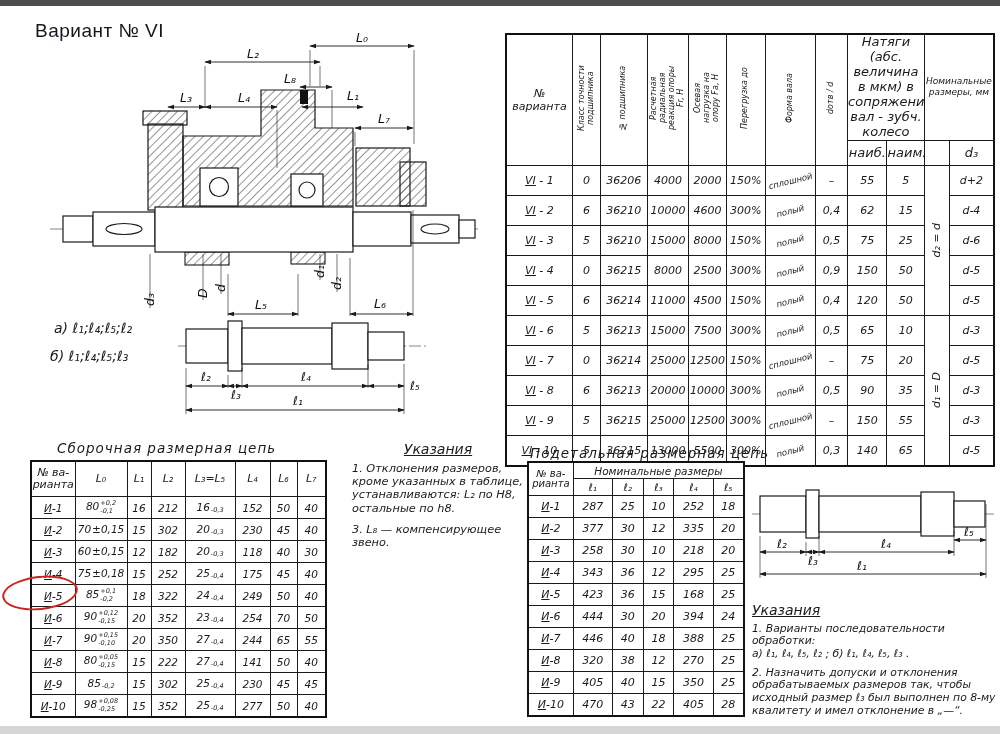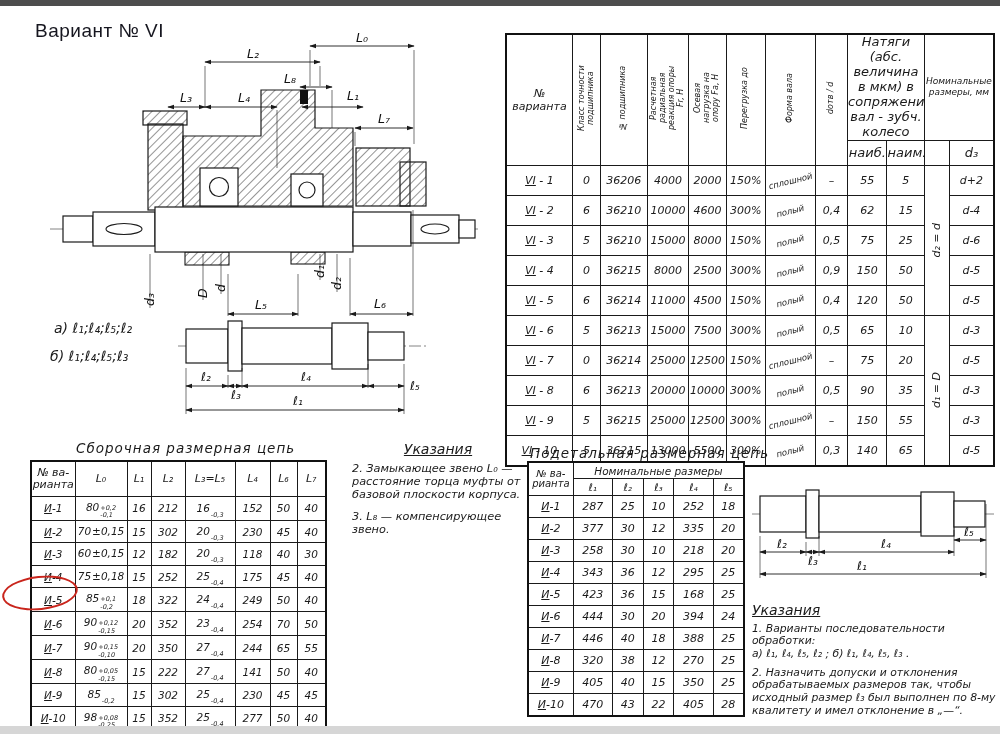--- a/index.html
+++ b/index.html
@@ -33,21 +33,21 @@
   #asmtbl{left:30px;top:460px;width:295px;}
   #asmtbl th{height:34px;font-size:11px;font-weight:normal;white-space:pre-line;line-height:1.05;}
   #asmtbl td{height:21px;font-size:10.5px;}
   #dettbl{left:527px;top:461px;width:218px;}
   #dettbl th{font-weight:normal;font-size:10.5px;}
   #dettbl thead tr.g1 th{height:15px;}
   #dettbl thead tr.g2 th{height:16px;}
   #dettbl th.vh{white-space:pre-line;line-height:1.05;font-size:10px;}
   #dettbl td{height:21px;font-size:11px;}
   .tol{display:inline-flex;flex-direction:column;vertical-align:middle;font-size:6.5px;line-height:1.15;
-       text-align:left;margin-left:1px;margin-top:8px;}
+       text-align:left;margin-left:1px;}
   .tol i{display:block;font-style:italic;min-height:6px;}
   .ttl{font-size:13.5px;font-style:italic;letter-spacing:1px;}
   
   .instr{font-size:11.3px;font-style:italic;line-height:1.18;}
   .instr .it{margin-bottom:8px;white-space:pre-line;}
   .ih{font-size:14px;font-style:italic;text-decoration:underline;margin-bottom:4px;}
   #instrL{left:352px;top:441px;width:172px;}
   #instrR{left:752px;top:602px;width:246px;font-size:10.8px;}
   #instrR .it{margin-bottom:6px;}
   
@@ -333,21 +333,21 @@
         <td><span>300%</span></td>
         <td><span class="slant">полый</span></td>
         <td><span>0,3</span></td>
         <td><span>140</span></td>
         <td><span>65</span></td>
         <td class="d3c"><span>d-5</span></td>
       </tr>
     </tbody>
 </table>
 
-<div class="abs ttl" style="left:76px;top:440px">Сборочная  размерная  цепь</div>
+<div class="abs ttl" style="left:57px;top:440px">Сборочная  размерная  цепь</div>
 <table class="tbl abs" id="asmtbl">
   <colgroup>
       <col style="width:44px">
       <col style="width:52px">
       <col style="width:24px">
       <col style="width:34px">
     <col style="width:50px">
       <col style="width:35px">
       <col style="width:27px">
       <col style="width:29px">
@@ -525,21 +525,21 @@
         <td><span>277</span></td>
         <td><span>50</span></td>
         <td><span>40</span></td>
       </tr>
     </tbody>
 </table>
 <div class="abs" id="redcircle"></div>
 
 <div class="abs instr" id="instrL">
   <div class="ih" style="text-align:center">Указания</div>
-  <div class="it">2. Замыкающее звено L₀ — расстояние торца муфты от базовой плоскости корпуса.</div>
+  <div class="it">1. Отклонения размеров, кроме указанных в таблице, устанавливаются: L₂ по Н8, остальные по h8.</div>
   <div class="it">3. L₈ — компенсирующее звено.</div>
 </div>
 
 <div class="abs ttl" style="left:530px;top:445px">Подетальная  размерная  цепь</div>
 <table class="tbl abs" id="dettbl">
   <colgroup>
       <col style="width:44px">
       <col style="width:38px">
       <col style="width:30px">
       <col style="width:30px">

